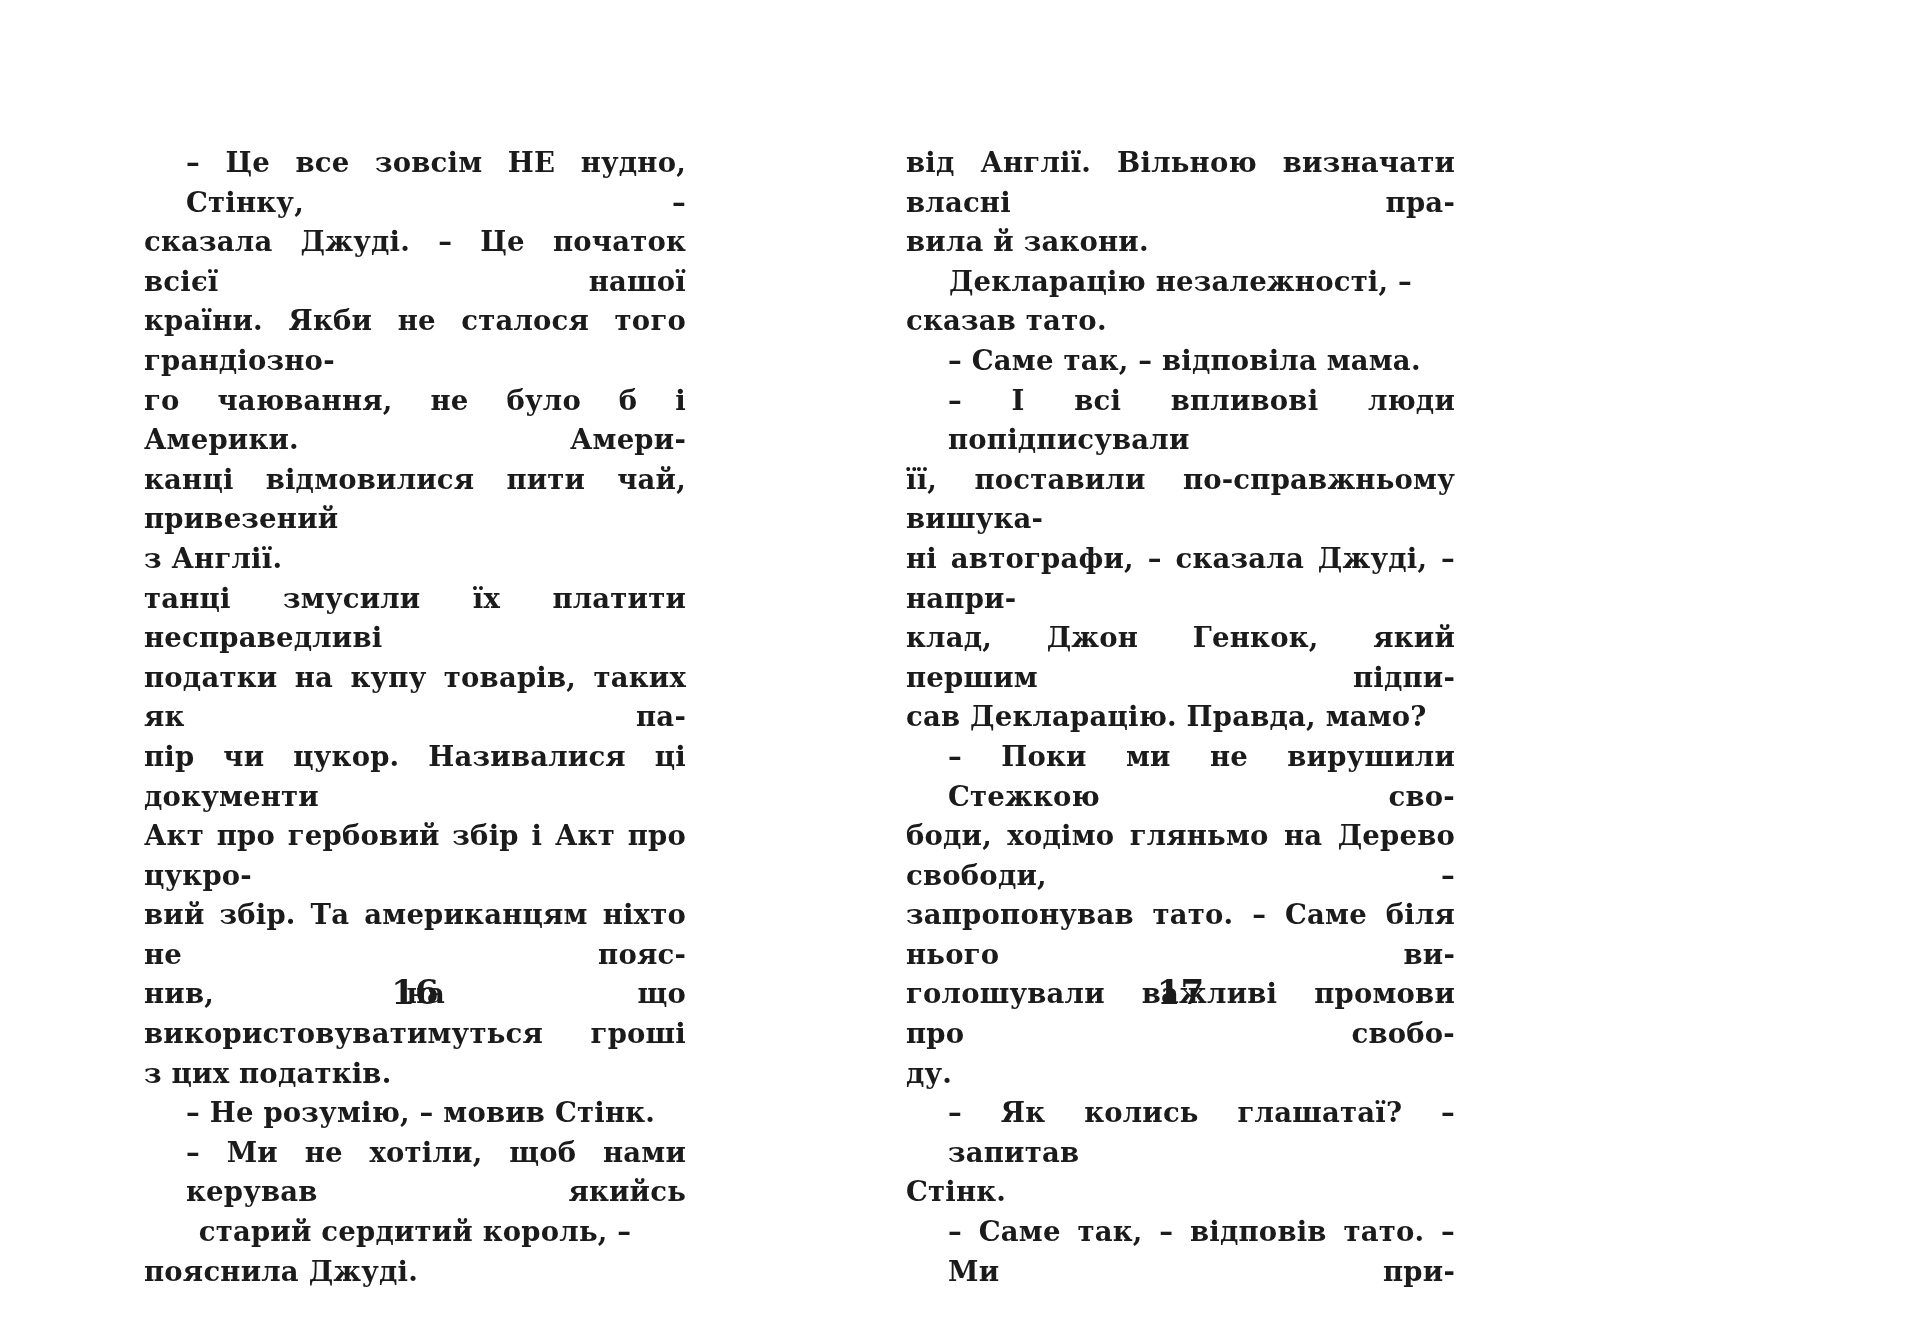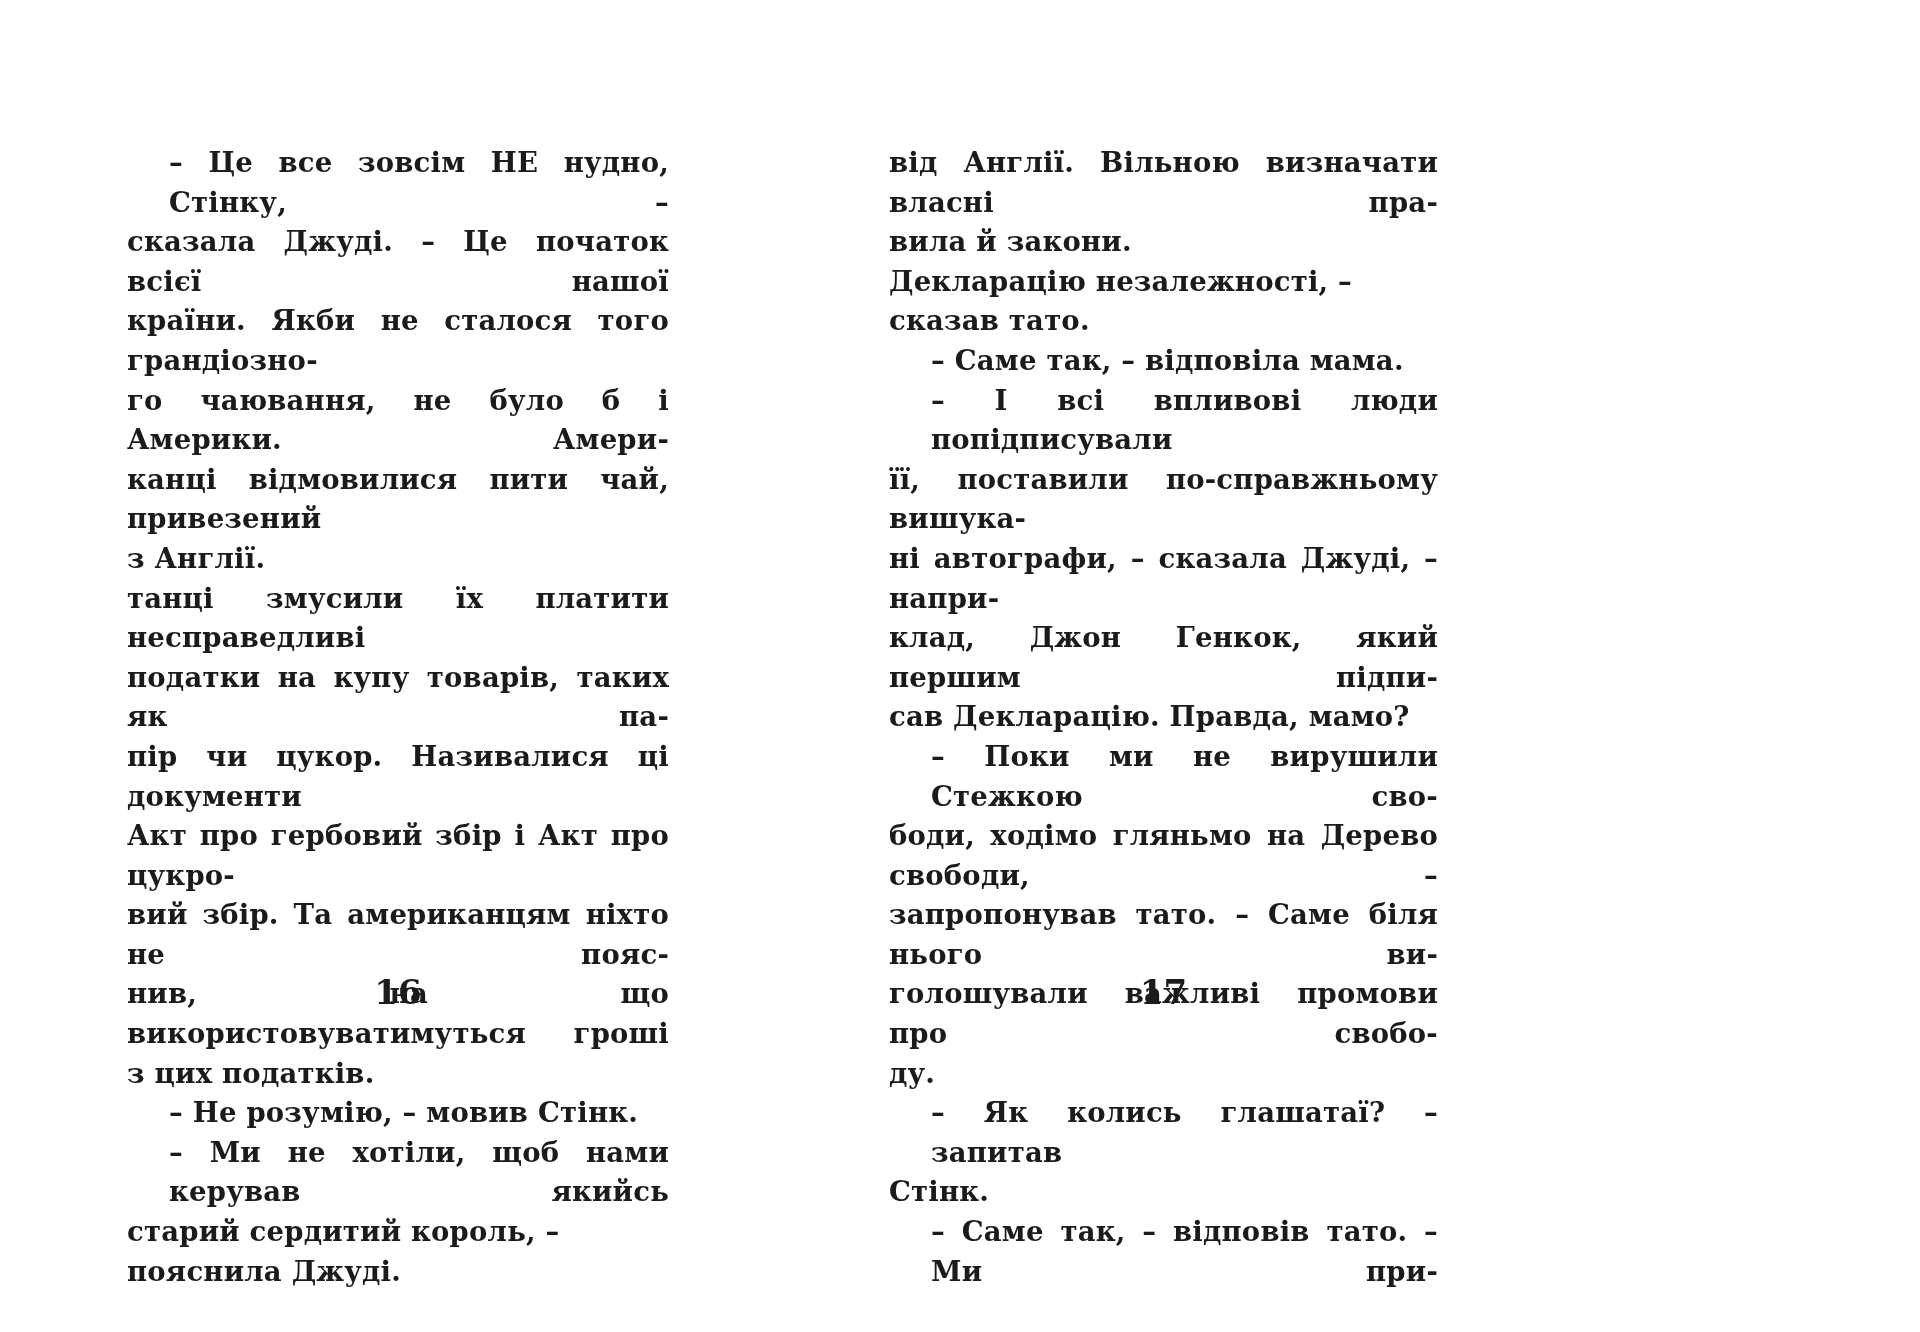--- a/index.html
+++ b/index.html
@@ -8,40 +8,41 @@
     height: 1332px;
     background: #ffffff;
     overflow: hidden;
     font-family: "DejaVu Serif", "Liberation Serif", serif;
   }
   .spread {
     position: relative;
     width: 1576px;
     height: 1332px;
     background: #ffffff;
+    margin-left: 17px;
   }
   .page-text {
     position: absolute;
     top: 143px;
     color: #1b1b1b;
     font-size: 27.5px;
     line-height: 39.6px;
     font-weight: 600;
     letter-spacing: 0.2px;
   }
   .page-text.left  { left: 127px; width: 542px; }
   .page-text.right { left: 889px; width: 549px; }
   .paragraph { margin: 0; }
   .line {
     text-align: justify;
     text-align-last: justify;
     white-space: normal;
   }
   .line.last {
-    text-align: left;
+    text-align: center;
     text-align-last: left;
   }
   .line.indent { padding-left: 42px; }
   .page-number {
     position: absolute;
     top: 972px;
     text-align: center;
     font-size: 34px;
     font-weight: 700;
     color: #1b1b1b;

